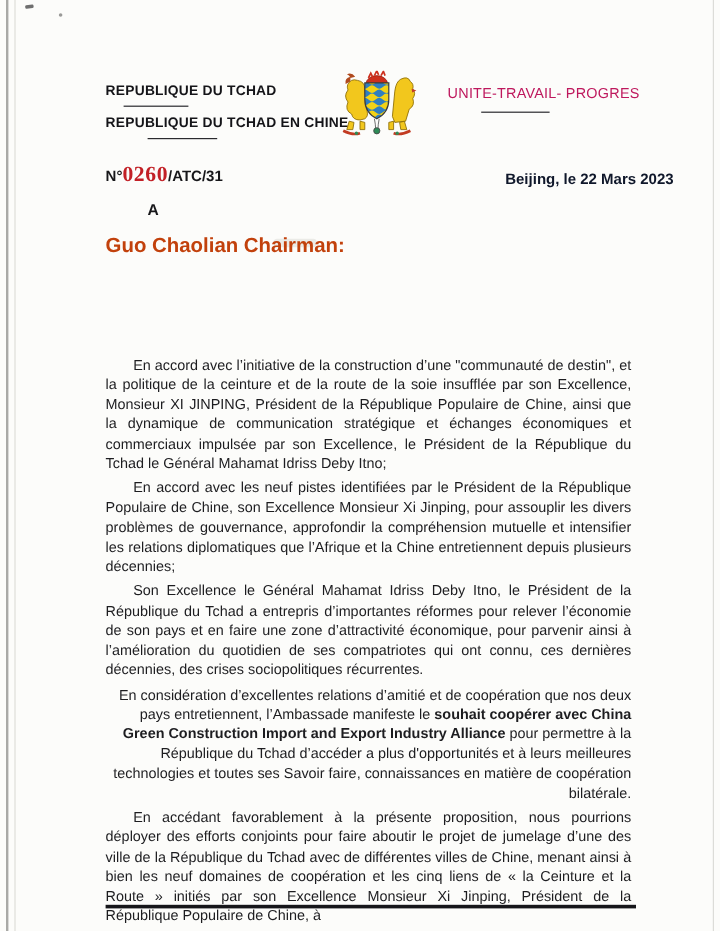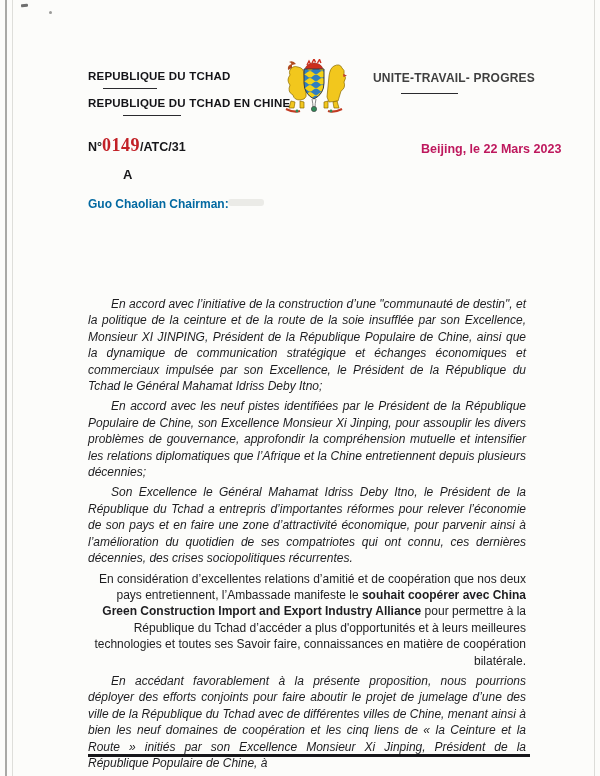--- a/index.html
+++ b/index.html
@@ -18,41 +18,41 @@
   .speck-2{position:absolute;left:49px;top:11px;width:3px;height:3px;background:#9a9a98;border-radius:50%;}
   .smudge{position:absolute;left:228px;top:199px;width:36px;height:7px;background:#ebebе7;background:#ebebe7;border-radius:3px;}
 
   
   .header-left{position:absolute;left:88px;top:70px;}
   .h-text{font-weight:bold;font-size:11.5px;letter-spacing:.2px;color:#141418;}
   .u1{width:54px;border-top:1.6px solid #2a2a2e;margin:6px 0 8px 15px;}
   .u2{width:58px;border-top:1.6px solid #2a2a2e;margin:6px 0 0 35px;}
   .emblem{position:absolute;left:279px;top:59px;width:70px;height:56px;}
   .motto-block{position:absolute;left:373px;top:71px;}
-  .motto-text{font-weight:bold;font-size:12px;letter-spacing:.2px;color:#404040;}
+  .motto-text{font-weight:normal;font-size:12px;letter-spacing:.2px;color:#be185d;}
   .u3{width:57px;border-top:1.6px solid #2a2a2e;margin:8px 0 0 28px;}
 
   
   .ref-row{position:absolute;left:88px;top:135px;display:flex;align-items:baseline;}
   .ref-prefix,.ref-suffix{font-weight:bold;font-size:12.5px;color:#17171a;}
   .ref-number{font-family:"Liberation Serif", serif;font-weight:bold;font-size:18px;letter-spacing:.5px;}
-  .date{position:absolute;left:373px;top:142px;font-weight:bold;font-size:12.5px;color:#be185d;padding-left:48px;}
+  .date{position:absolute;left:373px;top:142px;font-weight:bold;font-size:12.5px;color:#0f172a;padding-left:48px;}
 
   
   .to-label{position:absolute;left:123px;top:167px;font-weight:bold;font-size:13px;color:#17171a;}
-  .recipient{position:absolute;left:88px;top:196px;font-weight:bold;font-size:12px;line-height:17px;color:#0369a1;}
+  .recipient{position:absolute;left:88px;top:196px;font-weight:bold;font-size:17px;line-height:17px;color:#c2410c;}
 
   
   .subject{position:absolute;left:88px;top:240px;width:445px;font-size:12px;line-height:17px;font-weight:bold;color:#17171a;}
   .subject-label{font-weight:normal;text-decoration:underline;}
 
   
   .body-copy{position:absolute;left:88px;top:296px;width:438px;font-size:12px;line-height:16.4px;color:#1d1d20;}
   .para{margin:0 0 4px 0;}
-  .para.justify{text-align:justify;font-style:italic;}
+  .para.justify{text-align:justify;}
   .para.leftish{text-align:right;}
   .para.indent{text-indent:23px;}
   .bold{font-weight:bold;}
 
   
   .footer-rule{position:absolute;left:88px;top:754px;width:442px;height:3px;background:#16161a;}
   .footer-text{position:absolute;left:64px;top:808px;width:490px;font-weight:bold;
     font-size:9.6px;letter-spacing:-.1px;white-space:nowrap;color:#1e1e22;}
 </style>
 </head>
@@ -117,21 +117,21 @@
     <circle cx="35" cy="50" r="2.6" fill="#2e8b57" stroke="#444" stroke-width="0.7"></circle>
   </svg>
 
   <div class="motto-block">
     <div class="motto-text">UNITE-TRAVAIL- PROGRES</div>
     <div class="u3"></div>
   </div>
 
   <div class="ref-row">
     <span class="ref-prefix">N°</span>
-    <span class="ref-number" style="color: rgb(194, 32, 38);">0149</span>
+    <span class="ref-number" style="color: rgb(194, 32, 38);">0260</span>
     <span class="ref-suffix">/ATC/31</span>
   </div>
 
   <div class="date">Beijing, le 22 Mars 2023</div>
 
   <div class="to-label">A</div>
   <div class="recipient">
     <div>Guo Chaolian Chairman:</div>
   </div>
 

